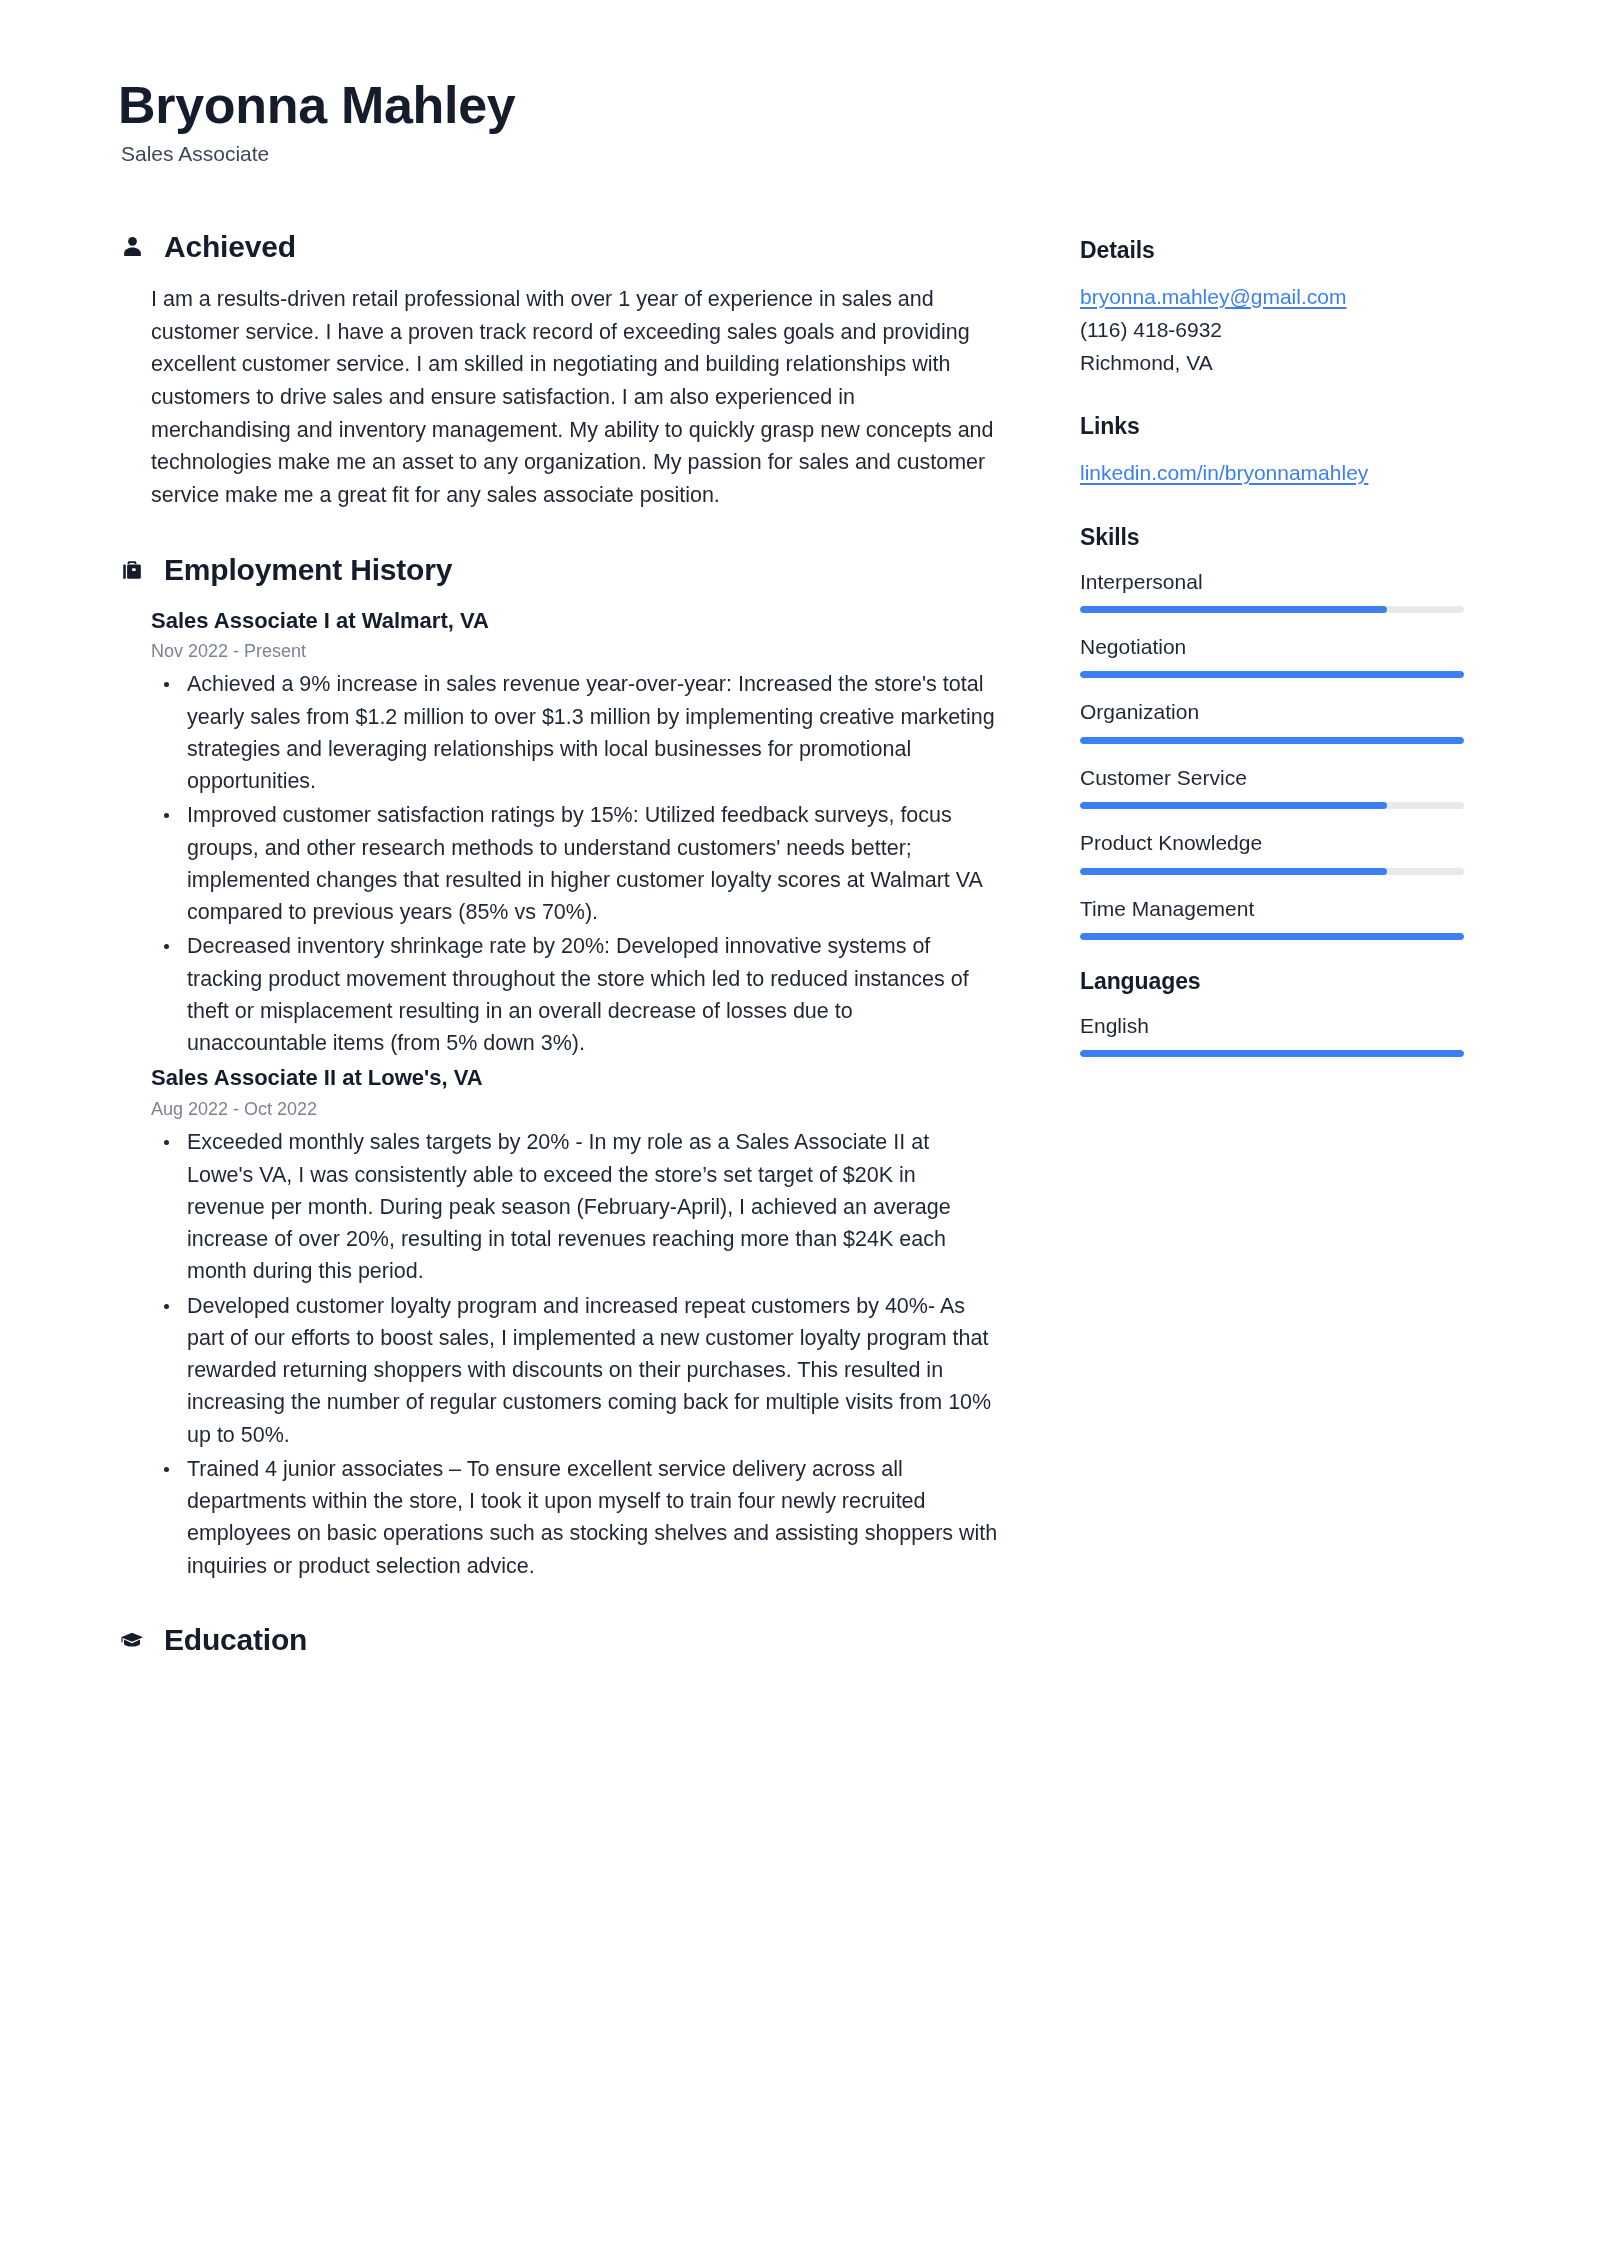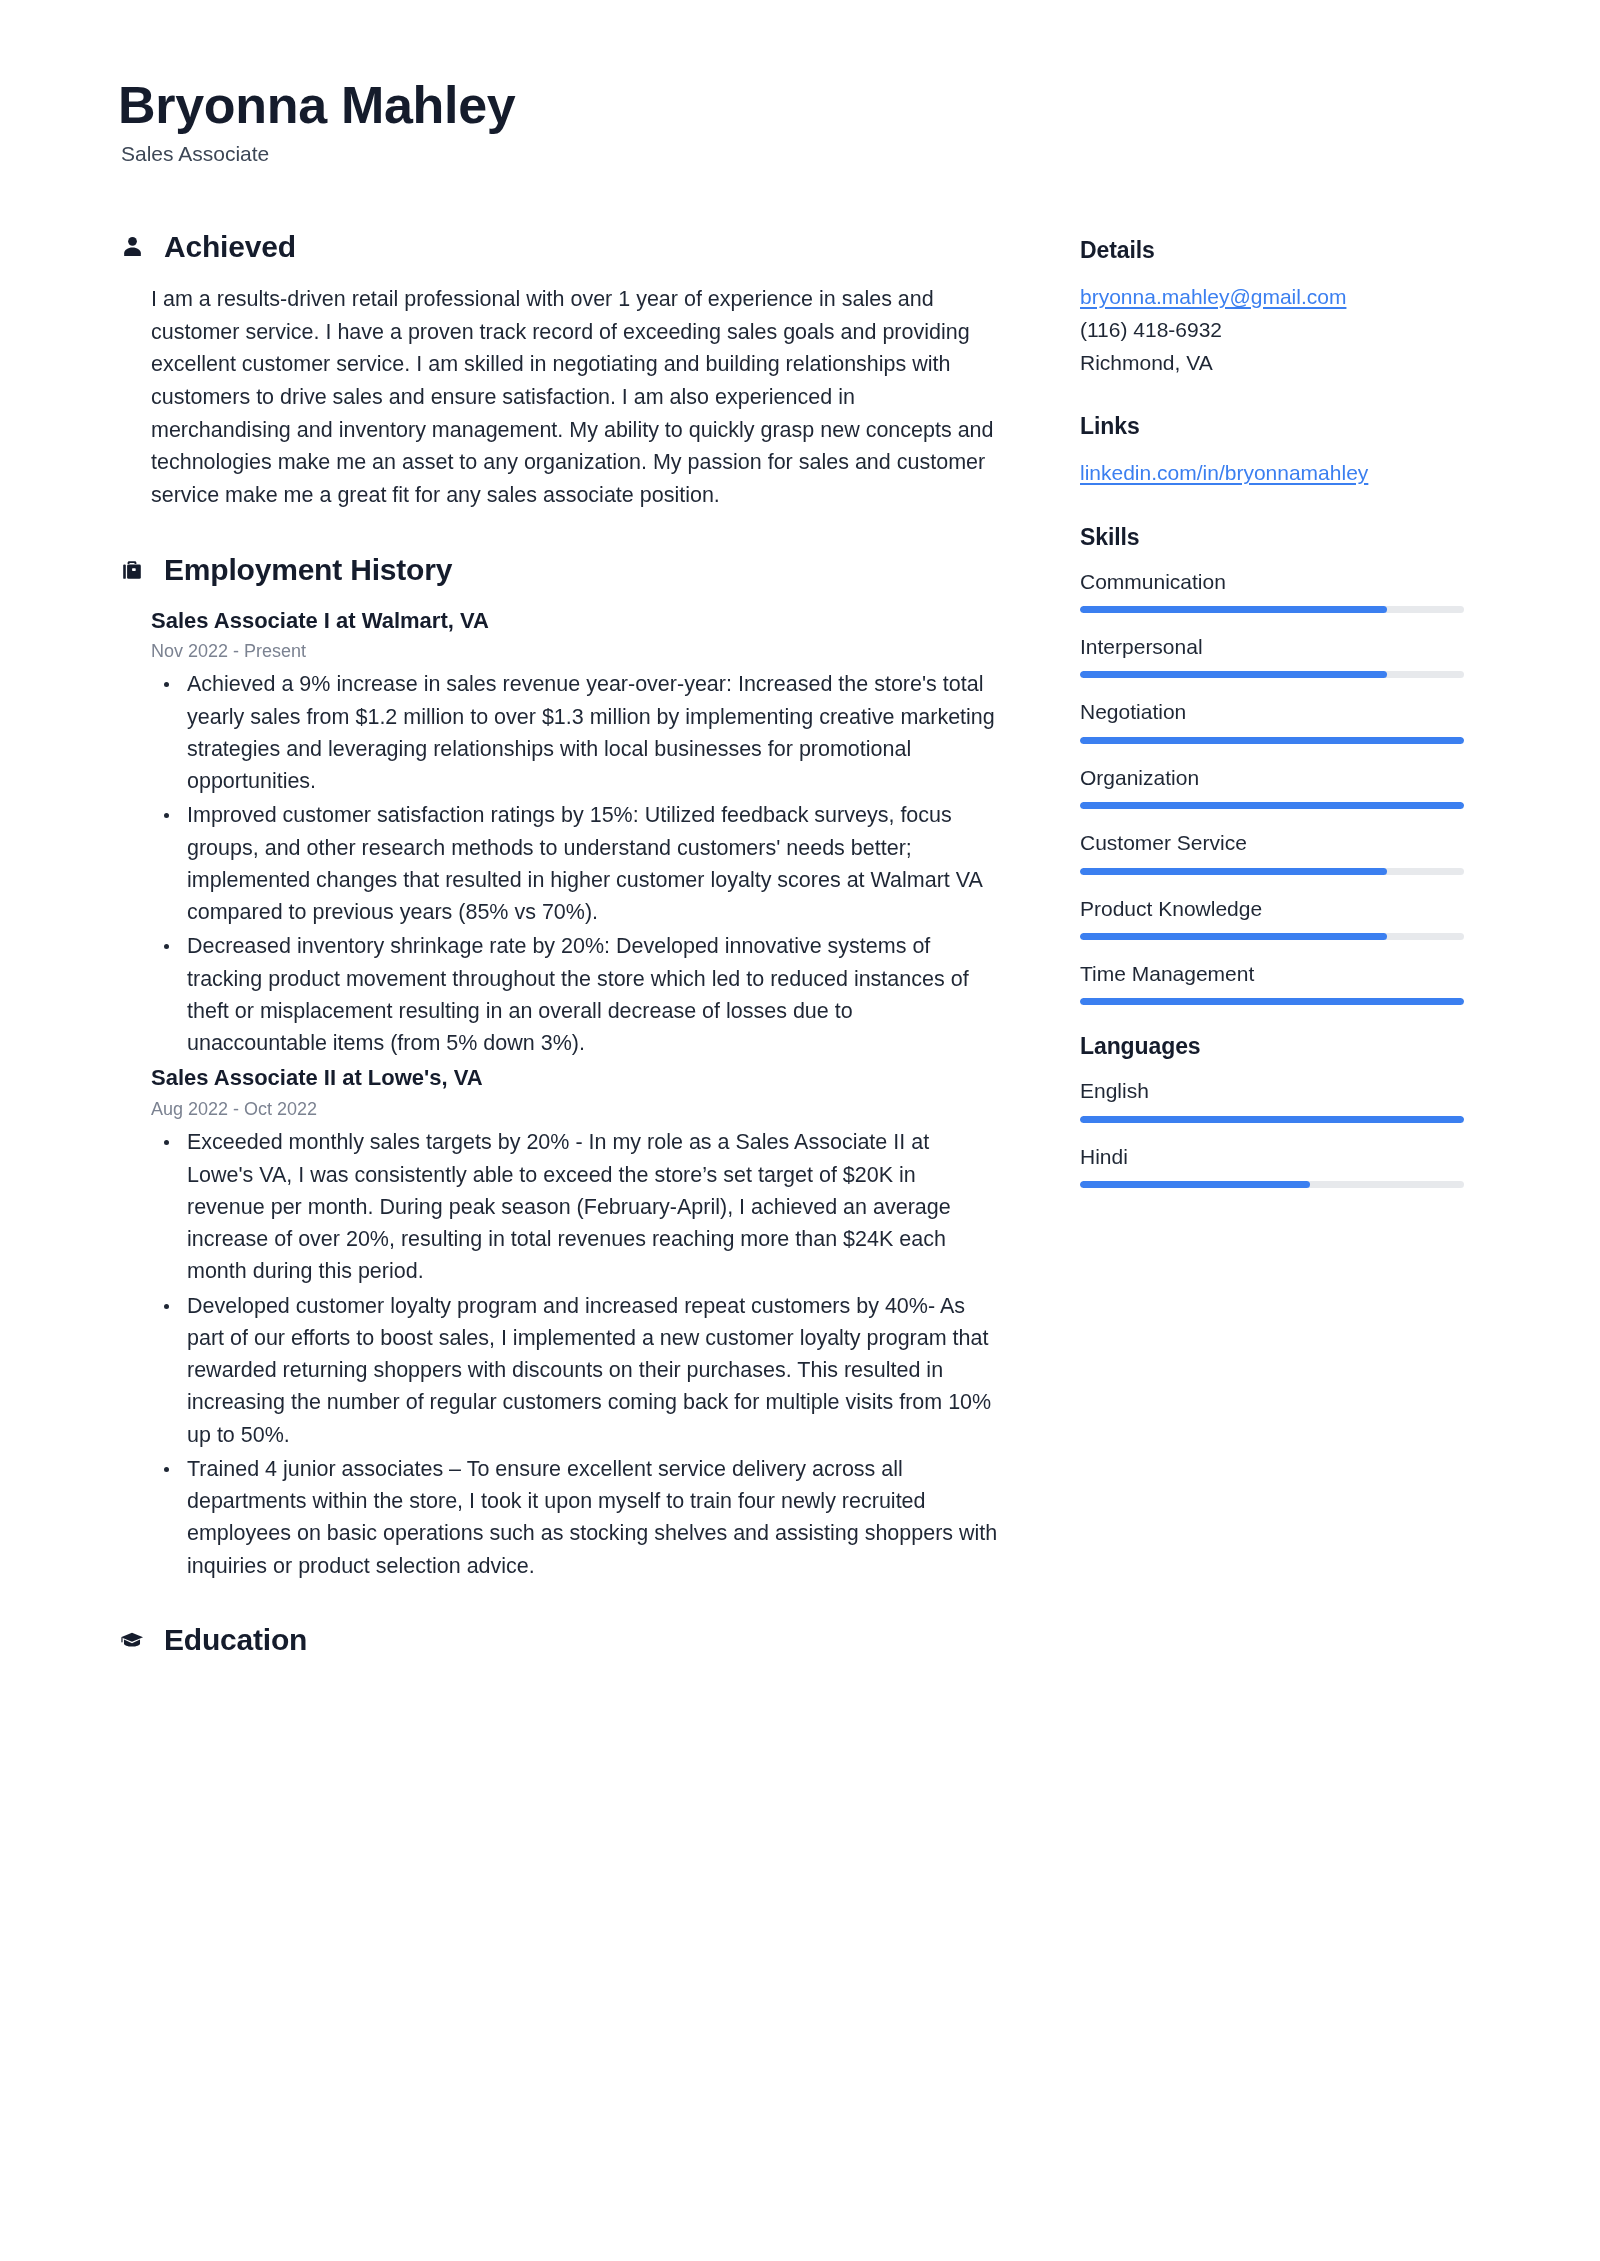--- a/index.html
+++ b/index.html
@@ -287,26 +287,20 @@
       </div>
 
       <div class="side-block">
         <div class="side-title">Links</div>
         <a class="side-link">linkedin.com/in/bryonnamahley</a>
       </div>
 
       <div class="side-block skills-block">
         <div class="side-title">Skills</div>
 
-        <div class="rated-item">
-          <div class="rated-label">Communication</div>
-          <div class="bar-track">
-            <div class="bar-fill" style="width: 80%;"></div>
-          </div>
-        </div>
 
         <div class="rated-item">
           <div class="rated-label">Interpersonal</div>
           <div class="bar-track">
             <div class="bar-fill" style="width: 80%;"></div>
           </div>
         </div>
 
         <div class="rated-item">
           <div class="rated-label">Negotiation</div>
@@ -347,24 +341,18 @@
       <div class="side-block langs-block">
         <div class="side-title">Languages</div>
 
         <div class="rated-item">
           <div class="rated-label">English</div>
           <div class="bar-track">
             <div class="bar-fill" style="width: 100%;"></div>
           </div>
         </div>
 
-        <div class="rated-item">
-          <div class="rated-label">Hindi</div>
-          <div class="bar-track">
-            <div class="bar-fill" style="width: 60%;"></div>
-          </div>
-        </div>
       </div>
 
 
     </div>
   </div>
 </div>
 
 </body></html>

